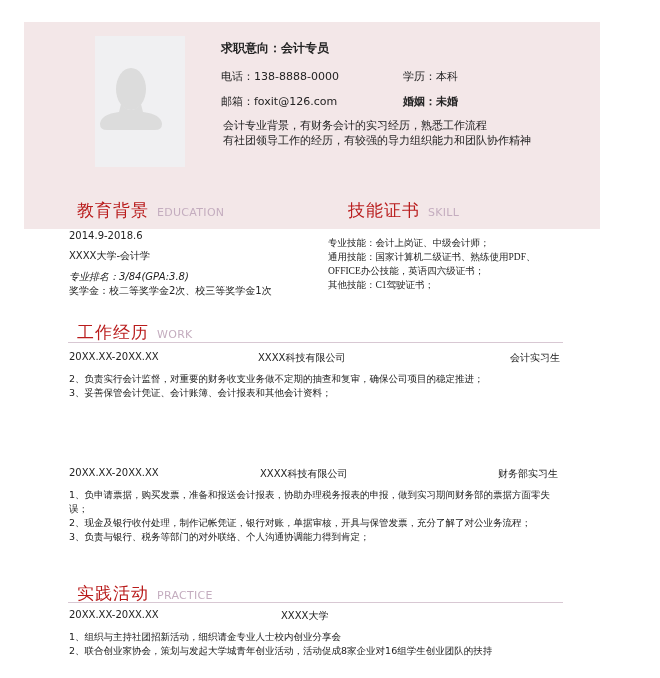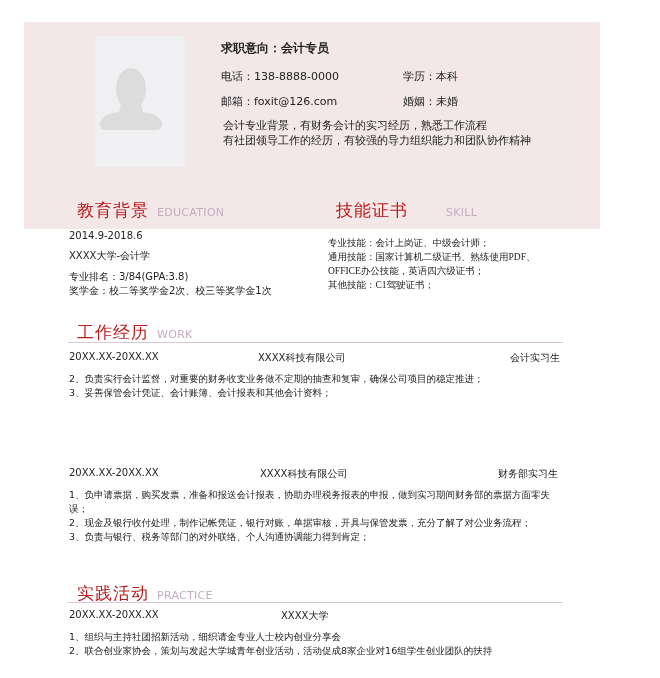--- a/index.html
+++ b/index.html
@@ -34,37 +34,37 @@
   <div class="photo">
     <svg width="90" height="131" viewBox="0 0 90 131">
       <ellipse cx="36" cy="53" rx="15" ry="21" fill="#dcdcdc"></ellipse>
       <path d="M26 68 Q36 80 46 68 L48 76 Q66 78 67 88 Q67 94 60 94 L12 94 Q5 94 5 88 Q6 78 24 76 Z" fill="#dcdcdc"></path>
     </svg>
   </div>
   <div class="h-title">求职意向：会计专员</div>
   <div class="h-row" style="left:197px; top:47px;">电话：138-8888-0000</div>
   <div class="h-row" style="left:379px; top:47px;">学历：本科</div>
   <div class="h-row" style="left:197px; top:72px;">邮箱：foxit@126.com</div>
-  <div class="h-row" style="left:379px; top:72px;">婚姻：未婚</div>
+  <div class="h-row" style="left:379px; top:72px;font-weight:bold;">婚姻：未婚</div>
   <div class="h-summary">
     <div>会计专业背景，有财务会计的实习经历，熟悉工作流程</div>
     <div>有社团领导工作的经历，有较强的导力组织能力和团队协作精神</div>
   </div>
 </div>
 
 <div class="sec-title" style="left:77px; top:199px;">
   <span class="cn">教育背景</span>
   <span class="en">EDUCATION</span>
 </div>
 <div class="txt" style="left:69px; top:230px;">2014.9-2018.6</div>
 <div class="txt" style="left:69px; top:249px;">XXXX大学-会计学</div>
-<div class="txt" style="left:69px; top:270px;">专业排名：3/84(GPA:3.8)</div>
+<div class="txt" style="left:69px; top:270px;font-style:italic;">专业排名：3/84(GPA:3.8)</div>
 <div class="txt" style="left:69px; top:284px;">奖学金：校二等奖学金2次、校三等奖学金1次</div>
 
-<div class="sec-title" style="left:336px; top:199px;gap:30px;">
+<div class="sec-title" style="left:348px; top:199px;">
   <span class="cn">技能证书</span>
   <span class="en">SKILL</span>
 </div>
 <div class="para" style="left:328px; top:236px;font-family:Liberation Serif, serif;">
   <div>专业技能：会计上岗证、中级会计师；</div>
   <div>通用技能：国家计算机二级证书、熟练使用PDF、</div>
   <div>OFFICE办公技能，英语四六级证书；</div>
   <div>其他技能：C1驾驶证书；</div>
 </div>
 

